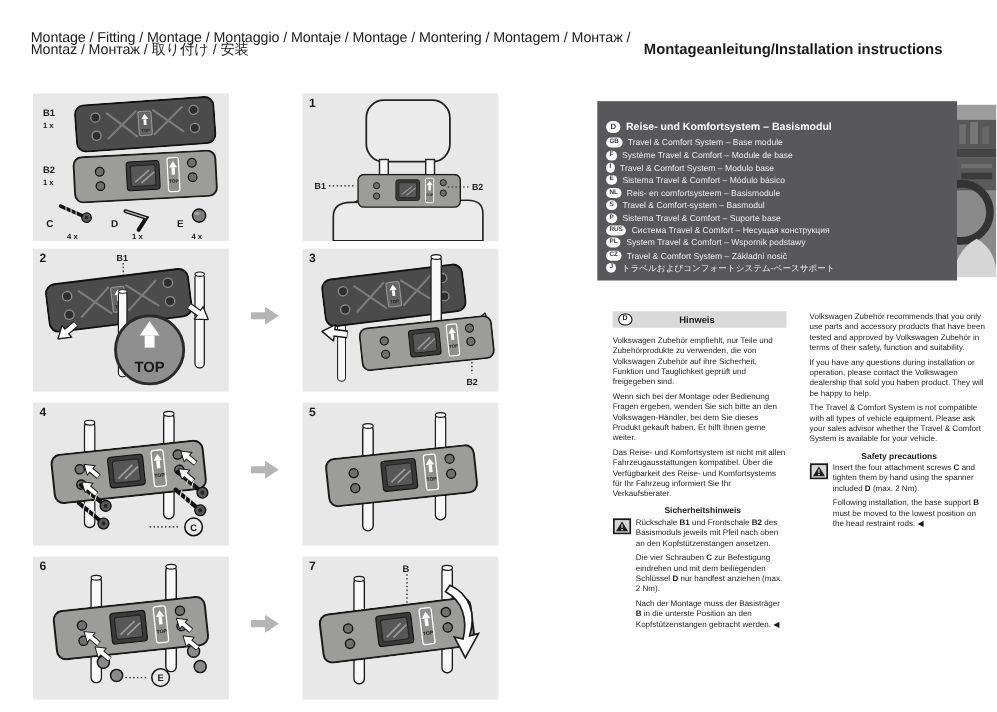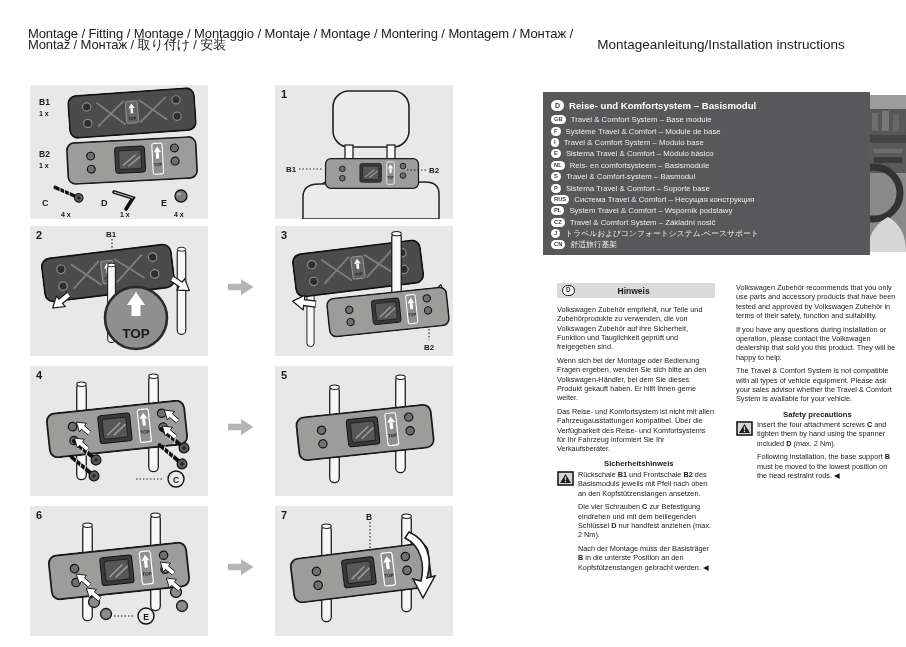--- a/index.html
+++ b/index.html
@@ -11,23 +11,23 @@
   .mont-header div{white-space:nowrap;}
   
   .panel{position:absolute;width:178px;background:#e8e8e8;}
   .panel svg{display:block;}
   .pnum{position:absolute;left:6px;top:3px;font-size:11px;font-weight:700;}
   svg text{font-family:"Liberation Sans",sans-serif;font-weight:700;fill:#1a1a1a;}
   .dot{stroke:#1a1a1a;stroke-width:1.1;stroke-dasharray:1.4,2.1;fill:none;}
   .flow-arrow{position:absolute;width:26px;height:18px;}
   
   .doc-title{position:absolute;left:556px;top:37px;width:330px;text-align:center;
-             font-size:13.5px;font-weight:400;}
+             font-size:13.5px;font-weight:700;}
   .lang-box{position:absolute;left:543px;top:92px;width:327px;height:163px;
-            background:#58585a;box-sizing:border-box;padding:6px 0 0 8px;}
+            background:#58585a;box-sizing:border-box;padding:16px 0 0 8px;}
   .lang-row{display:flex;align-items:center;gap:5px;height:11.4px;color:#ededed;
             font-size:7.8px;white-space:nowrap;}
   .lang-row.first{height:14px;margin-bottom:2px;color:#fff;font-size:9.6px;font-weight:700;}
   .lang-badge{flex:none;background:#fff;color:#3a3a3c;border-radius:6px;
               font-size:5.8px;font-weight:700;line-height:9px;height:9px;
               padding:0 3px;text-align:center;}
   .lang-row.first .lang-badge{font-size:7px;line-height:11px;height:11px;padding:0 4px;border-radius:7px;}
   .photo{position:absolute;left:870px;top:95px;width:36px;height:157px;overflow:hidden;}
   
   .txtcol{position:absolute;top:283px;box-sizing:border-box;}
@@ -287,24 +287,20 @@
         <span>System Travel &amp; Comfort – Wspornik podstawy</span>
       </div>
     <div class="lang-row">
         <span class="lang-badge">CZ</span>
         <span>Travel &amp; Comfort System – Základní nosič</span>
       </div>
     <div class="lang-row">
         <span class="lang-badge">J</span>
         <span>トラベルおよびコンフォートシステム-ベースサポート</span>
       </div>
-    <div class="lang-row">
-        <span class="lang-badge">CN</span>
-        <span>舒适旅行基架</span>
-      </div>
   </div>
 
   <div class="photo">
     <svg width="36" height="157">
       <rect width="36" height="157" fill="#8a8a8a"></rect>
       <rect width="36" height="14" fill="#9c9c9c"></rect>
       <rect y="14" width="36" height="26" fill="#575757"></rect>
       <rect x="2" y="18" width="6" height="18" fill="#6e6e6e"></rect>
       <rect x="12" y="16" width="7" height="20" fill="#777"></rect>
       <rect x="23" y="20" width="6" height="16" fill="#686868"></rect>
@@ -336,21 +332,21 @@
       <div class="safety-paras">
         <p>Rückschale <b>B1</b> und Frontschale <b>B2</b> des Basismoduls jeweils mit Pfeil nach oben an den Kopfstützen­stangen ansetzen.</p>
         <p>Die vier Schrauben <b>C</b> zur Befestigung eindrehen und mit dem beiliegenden Schlüssel <b>D</b> nur handfest anziehen (max. 2 Nm).</p>
         <p>Nach der Montage muss der Basisträger <b>B</b> in die unterste Position an den Kopfstützenstangen gebracht werden. ◀</p>
       </div>
     </div>
   </div>
 
   <div class="txtcol col-en">
     <p>Volkswagen Zubehör recommends that you only use parts and accessory products that have been tested and approved by Volkswagen Zubehör in terms of their safety, function and suitability.</p>
-    <p>If you have any questions during installation or operation, please contact the Volkswagen dealership that sold you this product. They will be happy to help.</p>
+    <p>If you have any questions during installation or operation, please contact the Volkswagen dealership that sold you haben product. They will be happy to help.</p>
     <p>The Travel &amp; Comfort System is not compatible with all types of vehicle equipment. Please ask your sales advisor whether the Travel &amp; Comfort System is available for your vehicle.</p>
     <div class="safety-title">Safety precautions</div>
     <div class="safety">
       <svg class="warn" width="17" height="15">
         <rect x="1" y="1" width="15" height="13" fill="#d6d6d6" stroke="#1a1a1a" stroke-width="1.6"></rect>
         <path d="M8.5,3 L14,12 H3 Z" fill="#1a1a1a"></path>
         <rect x="7.9" y="5.6" width="1.2" height="3.4" fill="#d6d6d6"></rect>
         <circle cx="8.5" cy="10.4" r="0.8" fill="#d6d6d6"></circle>
       </svg>
       <div class="safety-paras">

